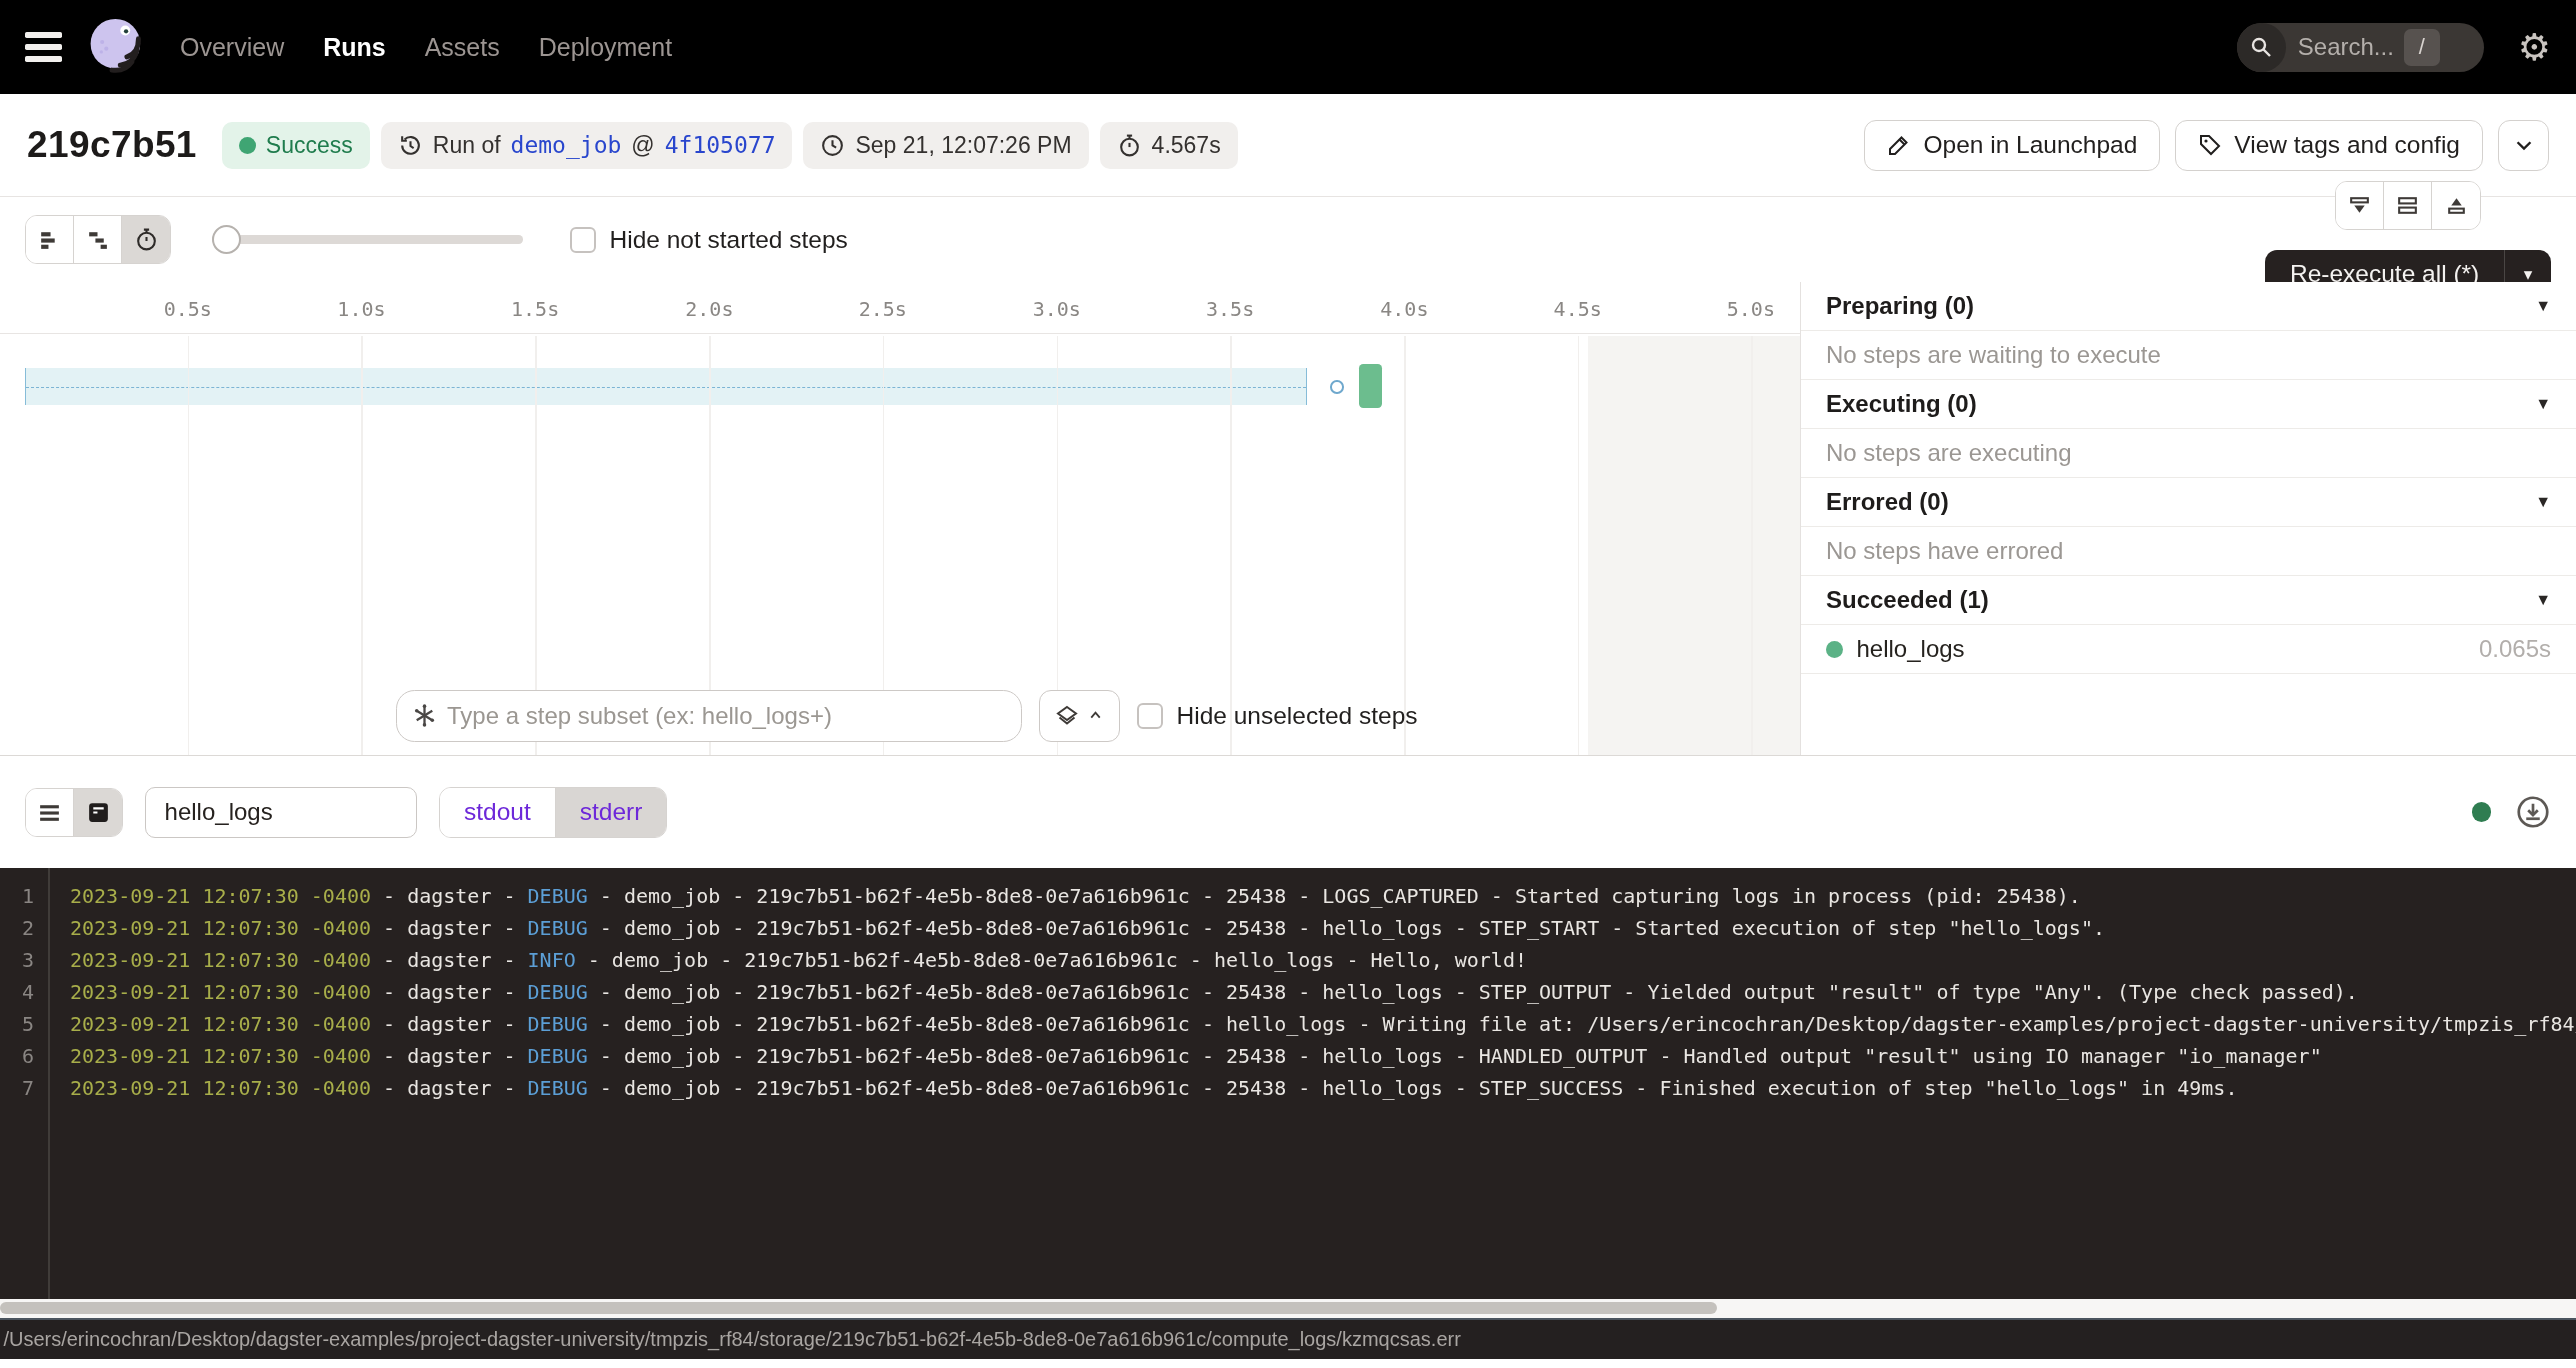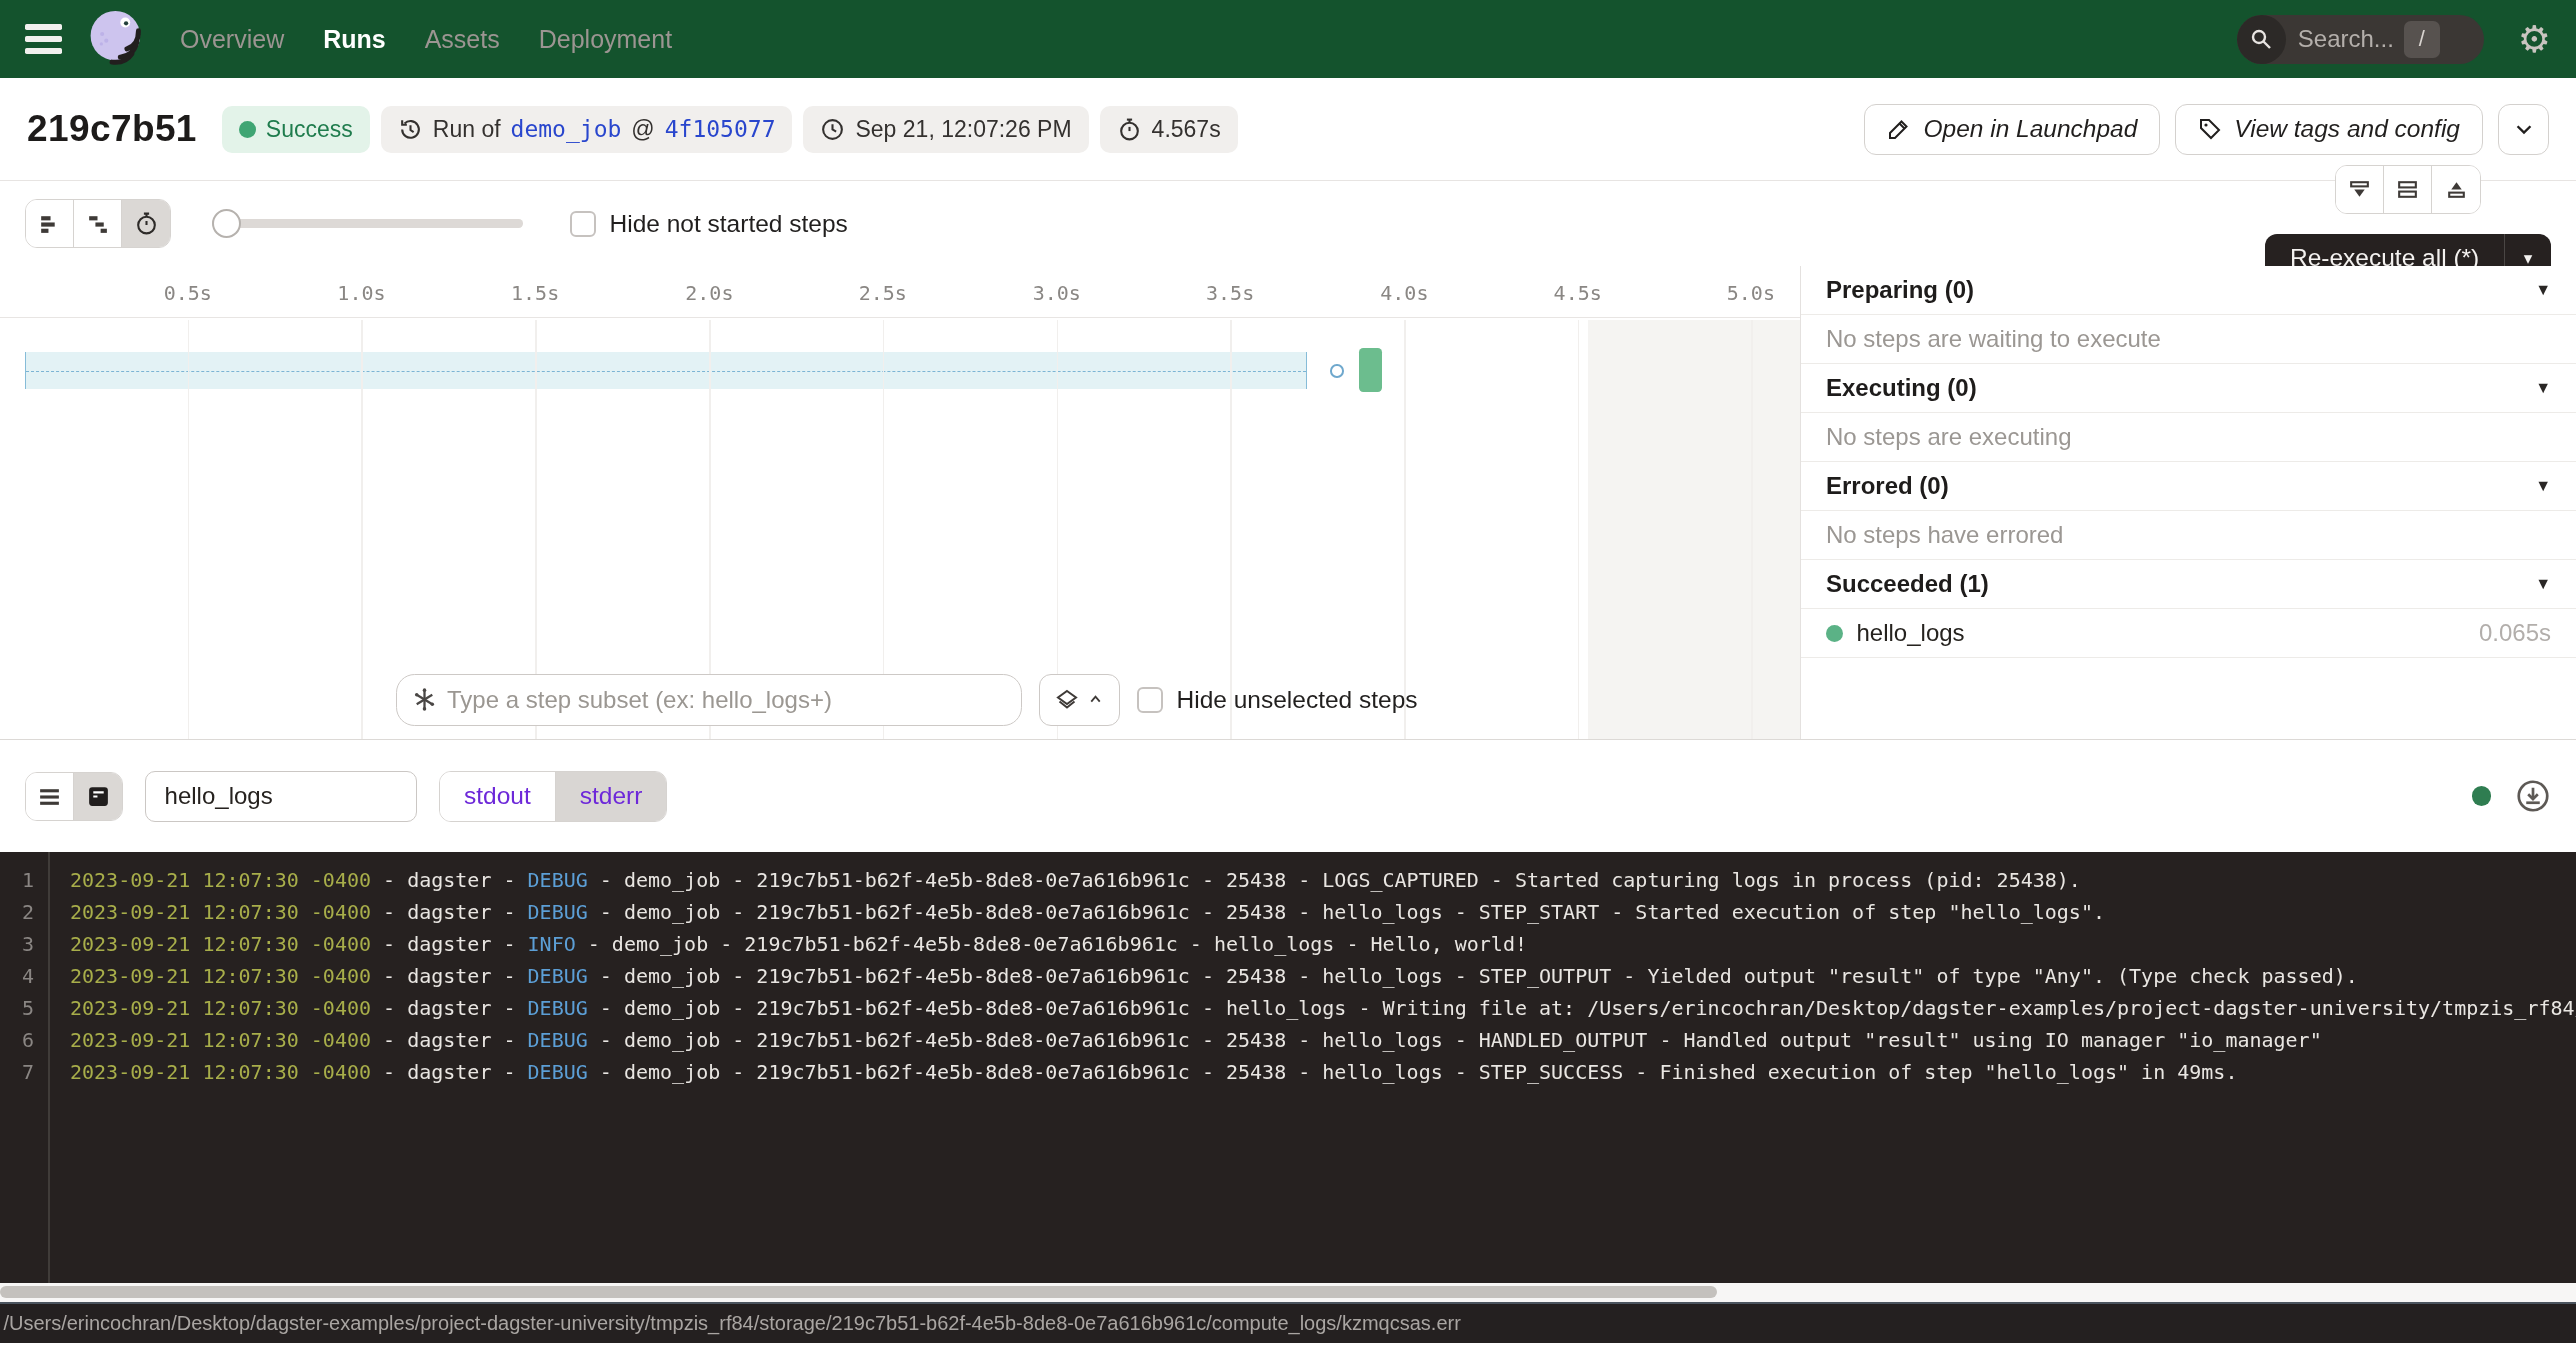--- a/index.html
+++ b/index.html
@@ -4,21 +4,21 @@
 <style>
   * { box-sizing: border-box; margin: 0; padding: 0; }
   html,body { width:2576px; height:1368px; }
   body{
     font-family:"Liberation Sans", sans-serif;
     background:#ffffff; color:#211e1d; overflow:hidden; position:relative;
   }
   .mono{ font-family:"DejaVu Sans Mono", monospace; }
 
   
-  .topnav{ height:78px; background:#14532d; display:flex; align-items:center; padding:0 25px; }
+  .topnav{ height:94px; background:#000000; display:flex; align-items:center; padding:0 25px; }
   .hamburger{ width:37px; height:30px; display:flex; flex-direction:column; justify-content:space-between; background:none; border:none; cursor:pointer; margin-right:22px;}
   .hamburger span{ display:block; height:6px; background:#f2f0ee; border-radius:1.7px; }
   .logo{ width:66px; height:66px; margin-right:30px; }
   .nav-links{ display:flex; gap:39px; align-items:center; }
   .nav-link{ font-size:25px; color:#9c9592; text-decoration:none; cursor:pointer; background:none; border:none; font-family:inherit;}
   .nav-link.active{ color:#ffffff; font-weight:700; }
   .nav-right{ margin-left:auto; display:flex; align-items:center; gap:34px; }
   .searchbox{ width:247px; height:49px; background:#3b3734; border-radius:845px; display:flex; align-items:center; overflow:hidden; }
   .searchbox .mag{ width:49px; height:49px; background:#2c2927; border-radius:50%; display:flex; align-items:center; justify-content:center; flex:0 0 auto;}
   .searchbox input{ background:transparent; border:none; outline:none; color:#cfcac6; font-size:24px; width:118px; padding-left:12px; font-family:inherit;}
@@ -28,21 +28,21 @@
 
   
   .run-header{ height:103px; display:flex; align-items:center; padding:0 27px; border-bottom:1.7px solid #e7e4e2; background:#fff;}
   .run-title{ font-size:37px; font-weight:700; color:#1d1b1a; margin-right:25px; letter-spacing:0.4px;}
   .pillrow{ display:flex; align-items:center; gap:11px; }
   .pill{ height:47px; border-radius:10px; background:#f1efed; display:flex; align-items:center; padding:0 17px; font-size:23px; color:#34312f; gap:10px; white-space:nowrap;}
   .pill.success{ background:#e3f3e9; color:#1f7c4d; font-weight:500;}
   .dot{ width:17px; height:17px; border-radius:50%; display:inline-block; }
   .bluelink{ color:#2946cd; cursor:pointer; }
   .hdr-actions{ margin-left:auto; display:flex; align-items:center; gap:15px; }
-  .btn-outline{ height:51px; border:1.7px solid #d4d1ce; border-radius:12px; background:#fff; display:flex; align-items:center; gap:12px; padding:0 22px; font-size:24.5px; color:#211f1e; cursor:pointer; font-family:inherit;font-style:italic;}
+  .btn-outline{ height:51px; border:1.7px solid #d4d1ce; border-radius:12px; background:#fff; display:flex; align-items:center; gap:12px; padding:0 22px; font-size:24.5px; color:#211f1e; cursor:pointer; font-family:inherit;}
   .btn-outline.square{ width:51px; padding:0; justify-content:center; }
 
   
   .gantt-toolbar{ height:85px; display:flex; align-items:center; padding:0 25px; background:#fff;}
   .seg{ display:flex; border:1.7px solid #d6d3d0; border-radius:12px; overflow:hidden; background:#fff;}
   .seg button{ width:48px; height:47px; background:#fff; border:none; border-right:1.7px solid #d6d3d0; display:flex; align-items:center; justify-content:center; cursor:pointer;}
   .seg button:last-child{ border-right:none; }
   .seg button.sel{ background:#dbd8d5; }
   .slider{ width:311px; height:49px; position:relative; margin-left:41px; cursor:pointer;}
   .slider .track{ position:absolute; left:0; right:0; top:20px; height:8.5px; border-radius:4.2px; background:#ddd9d6;}

